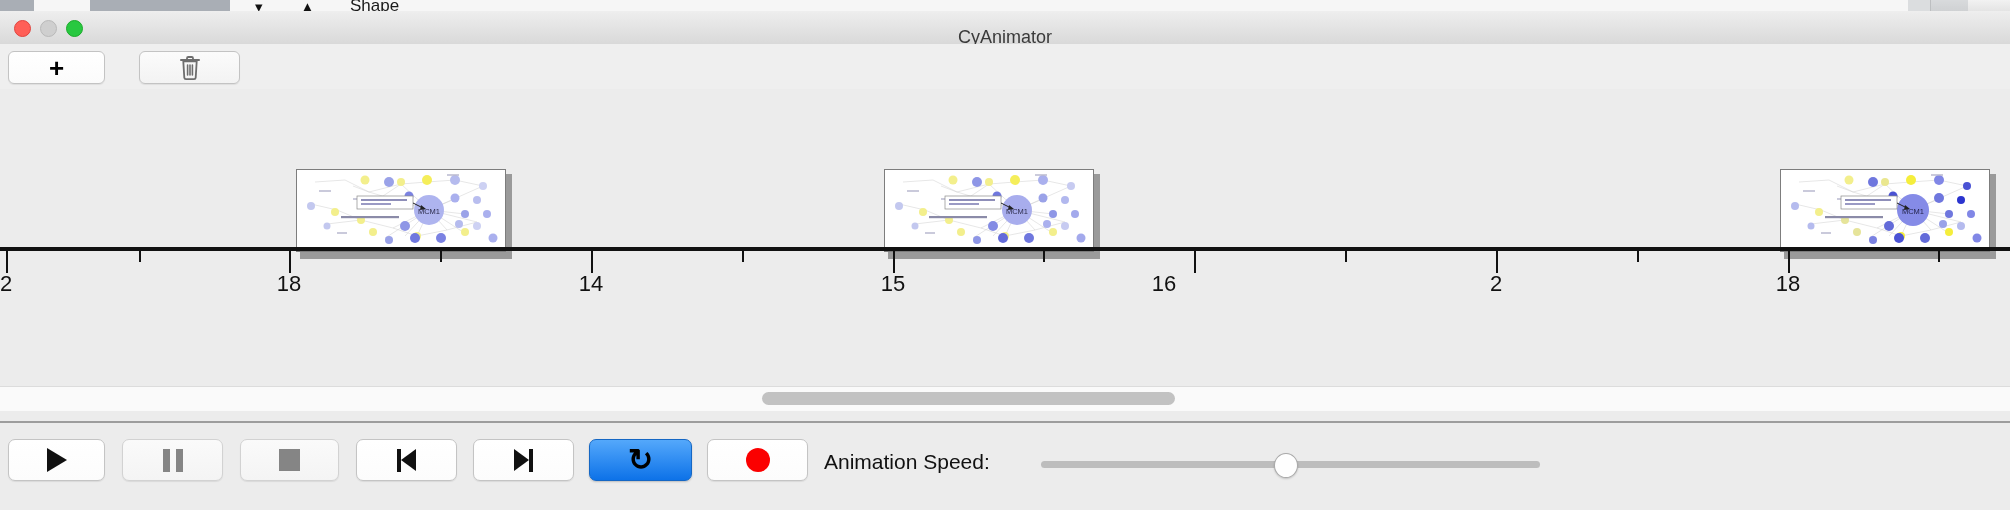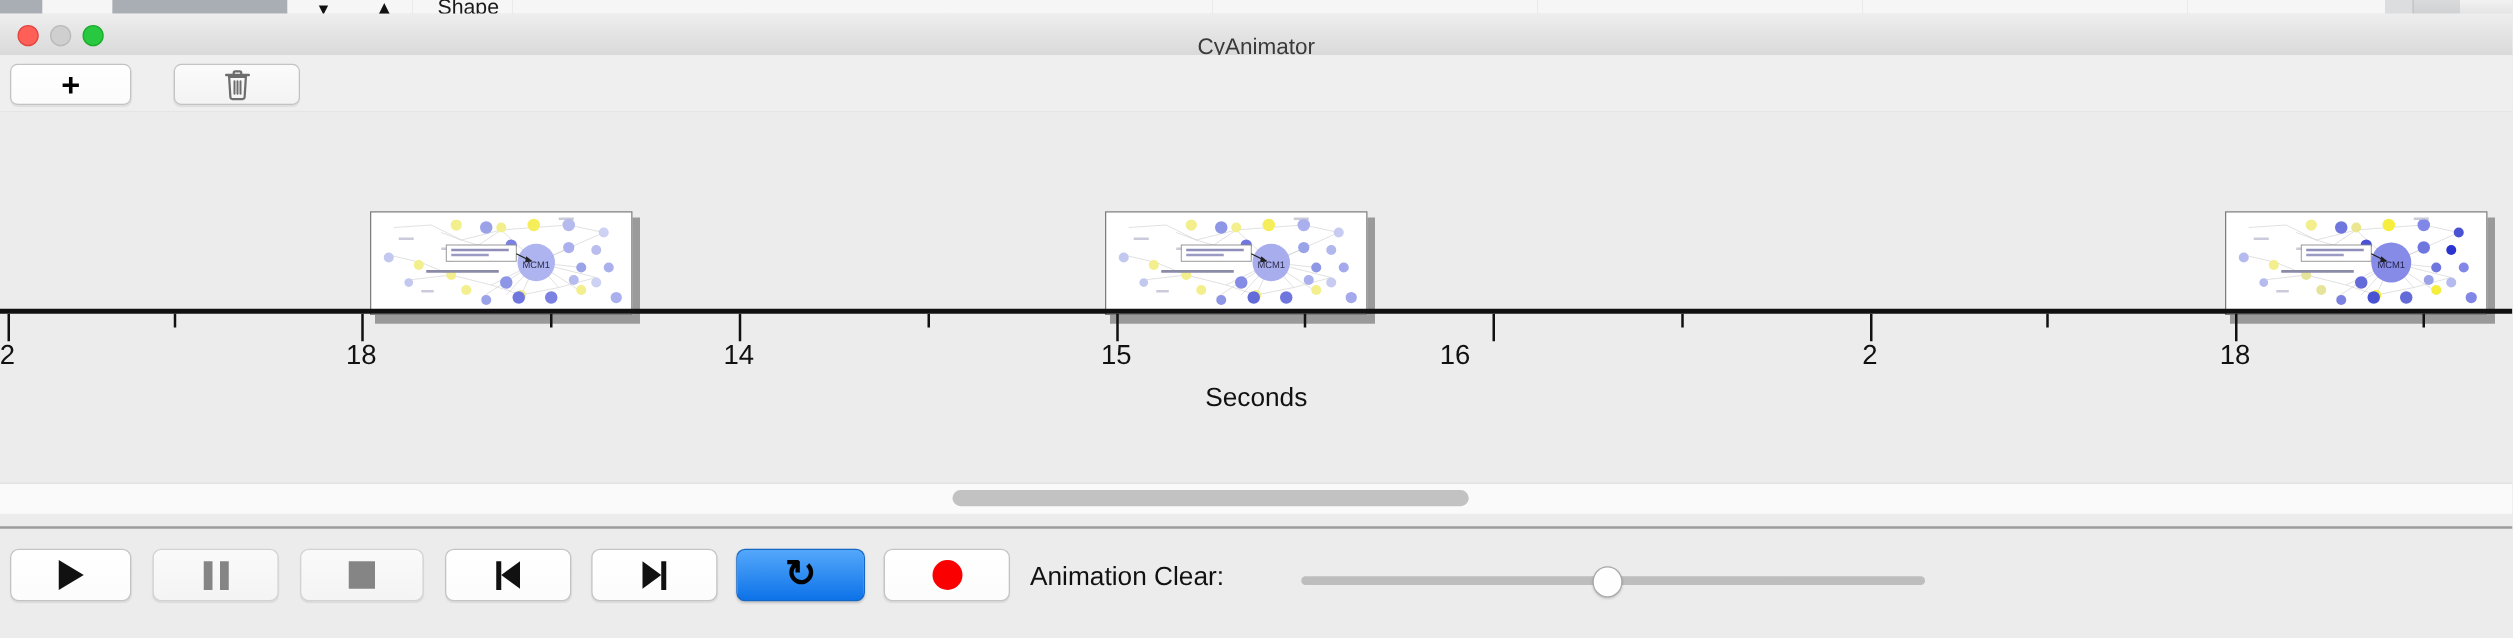--- a/index.html
+++ b/index.html
@@ -352,21 +352,20 @@
     <div class="tick major" style="left:1194px;"></div>
     <div class="tlabel" style="left:1164px;">16</div>
     <div class="tick minor" style="left:1345px;"></div>
     <div class="tick major" style="left:1496px;"></div>
     <div class="tlabel" style="left:1496px;">2</div>
     <div class="tick minor" style="left:1637px;"></div>
     <div class="tick major" style="left:1788px;"></div>
     <div class="tlabel" style="left:1788px;">18</div>
     <div class="tick minor" style="left:1938px;"></div>
 
-    <div class="axis-title">Seconds</div>
 
     <div class="scrolltrack">
       <div class="scrollthumb"></div>
     </div>
   </div>
 
   <div class="controls">
 
     <div class="cbtn" style="left:8px;width:95px;">
       <span class="tri-play"></span>
@@ -398,20 +397,20 @@
     </div>
 
     <div class="cbtn active" style="left:589px;width:101px;">
       <span class="loop-ic">↻</span>
     </div>
 
     <div class="cbtn" style="left:707px;width:99px;">
       <span class="rec-ic"></span>
     </div>
 
-    <div class="speed-label" style="left:824px;">Animation Clear:</div>
+    <div class="speed-label" style="left:824px;">Animation Speed:</div>
 
     <div class="slider" style="left:1041px;width:499px;">
       <div class="slider-thumb" style="left:233px;"></div>
     </div>
   </div>
 
 </div>
 
 </body></html>

